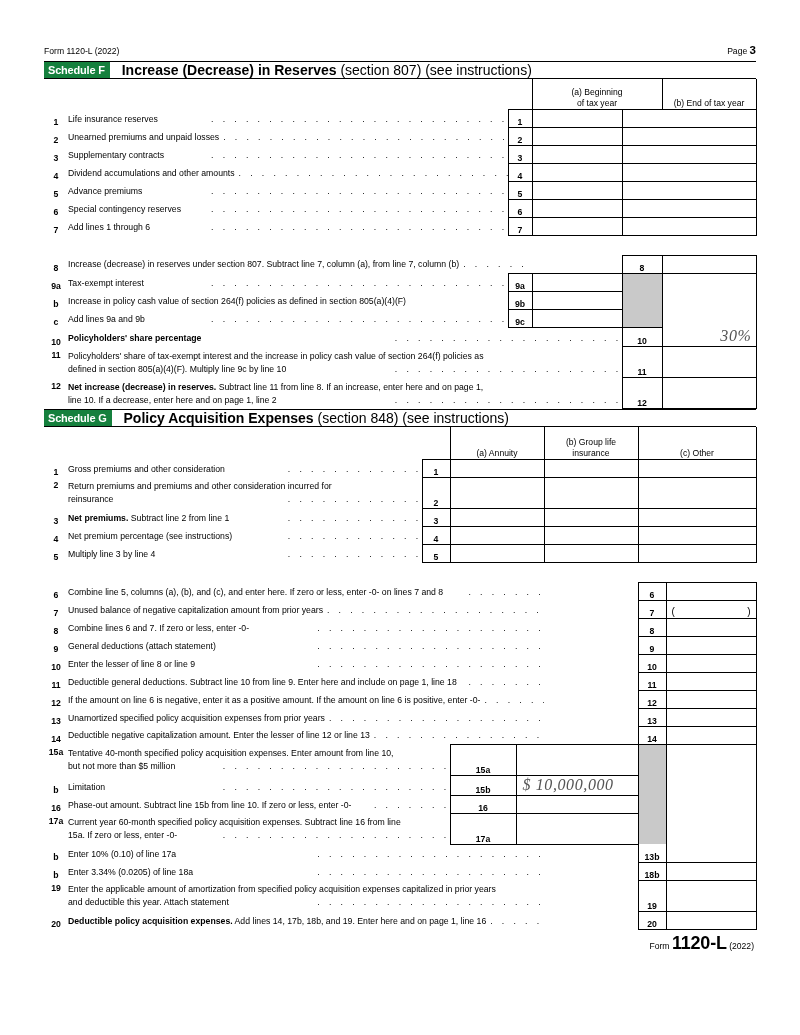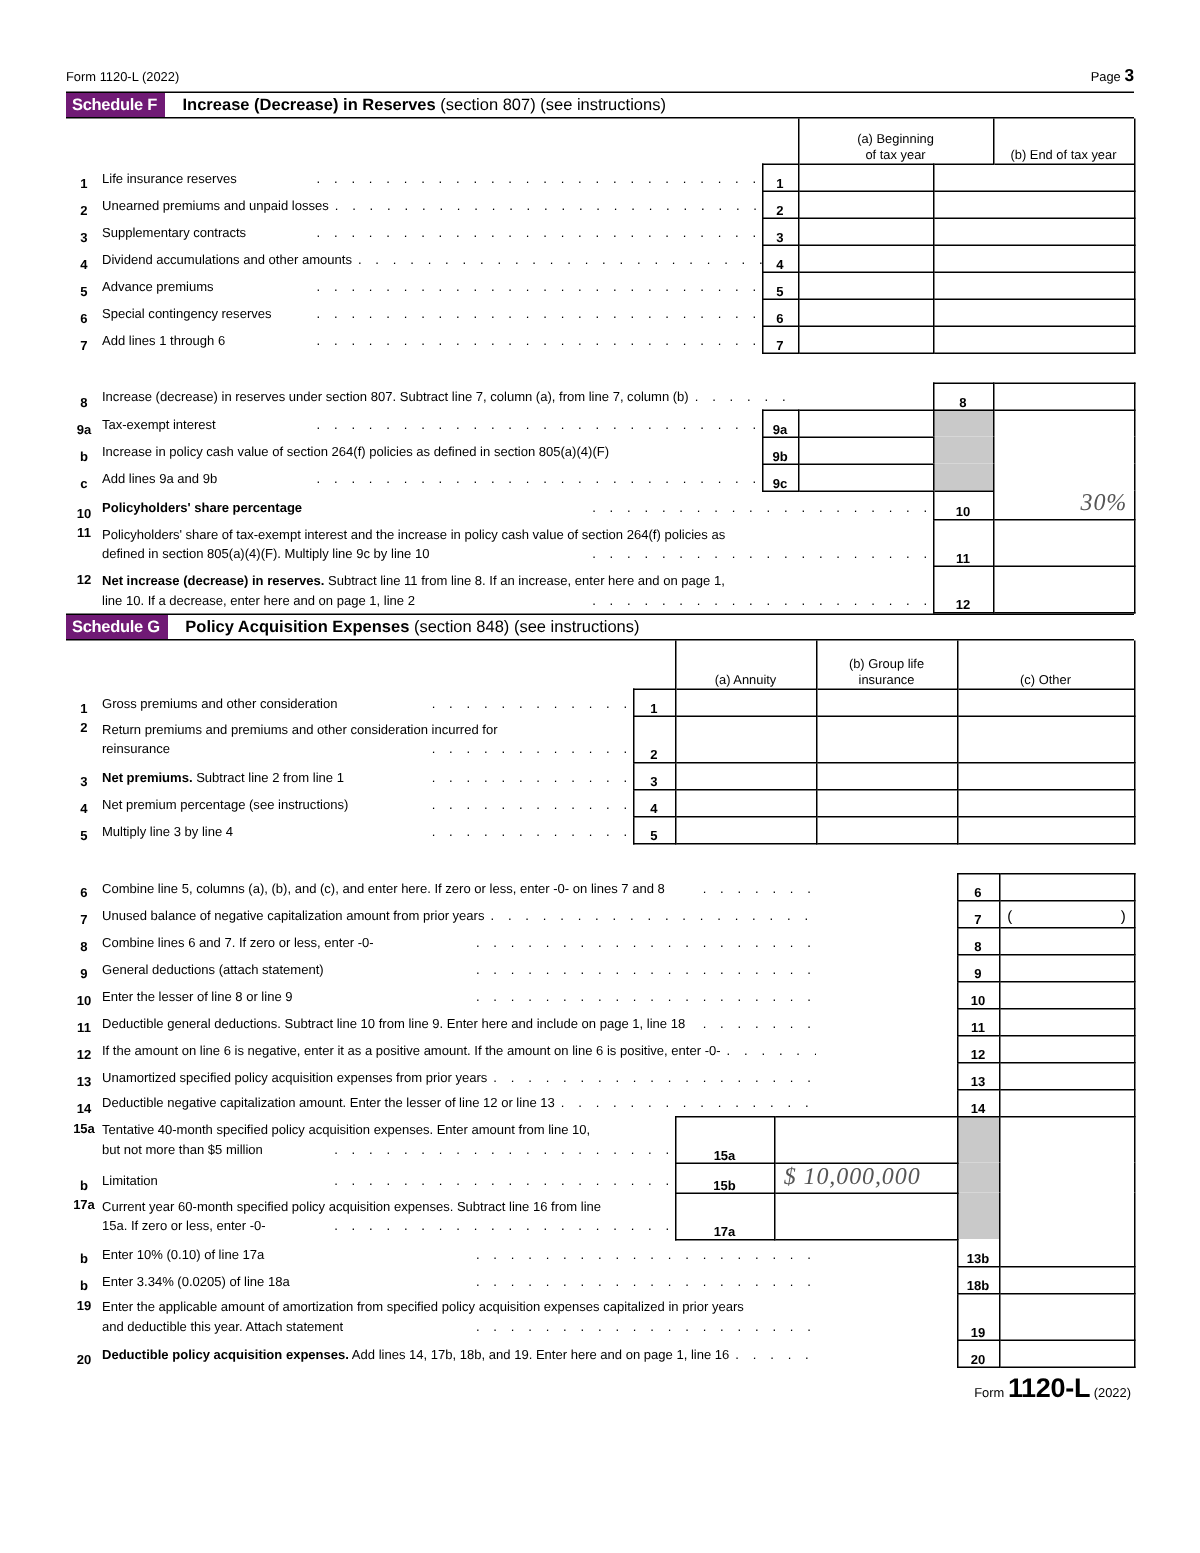--- a/index.html
+++ b/index.html
@@ -37,31 +37,31 @@
   
   .sched{
     display:flex;
     align-items:stretch;
     border-top:1.6px solid #000;
     border-bottom:1.6px solid #000;
     height:16px;
     margin-top:3px;
   }
   .sched .tag{
-    background:#701a75;
+    background:#15803d;
     color:#fff;
     font-weight:bold;
     font-size:11px;
     line-height:16px;
     padding:0 5px 0 4px;
     letter-spacing:-0.2px;
     white-space:nowrap;
   }
   .sched .ttl{
-    font-size:11px;
+    font-size:14px;
     line-height:16px;
     padding-left:12px;
     white-space:nowrap;
     flex:1;
   }
   .sched .ttl b{font-weight:bold;}
   .sched .ttl span{font-weight:normal;}
 
   
   table.grid{
@@ -675,20 +675,33 @@
               </div>
       </td>
       <td class="boxnum bl br bb">15b</td>
       <td class="amt bb br" colspan="2">
         <div class="entry lt">$ 10,000,000</div>
       </td>
       <td class="shade bl br"></td>
       <td class="amt br"></td>
     </tr>
 
+    <tr>
+      <td class="lnum">16</td>
+      <td class="desc" colspan="2">
+        <div class="dotrow">
+                <span class="lbl">Phase-out amount. Subtract line 15b from line 10. If zero or less, enter -0-</span>
+                <span class="fill">. . . . . . .</span>
+              </div>
+      </td>
+      <td class="boxnum bl br bb-h">16</td>
+      <td class="amt bb-h br" colspan="2"></td>
+      <td class="shade bl br"></td>
+      <td class="amt br"></td>
+    </tr>
 
     <tr>
       <td class="lnum" style="vertical-align:top;padding-top:3px">17a</td>
       <td class="desc two-line" colspan="2">
         <div class="just" style="padding-top:3px">Current year 60-month specified policy acquisition expenses. Subtract line 16 from line</div>
         <div class="dotrow">
                 <span class="lbl">15a. If zero or less, enter -0-</span>
                 <span class="fill">. . . . . . . . . . . . . . . . . . . .</span>
               </div>
       </td>

